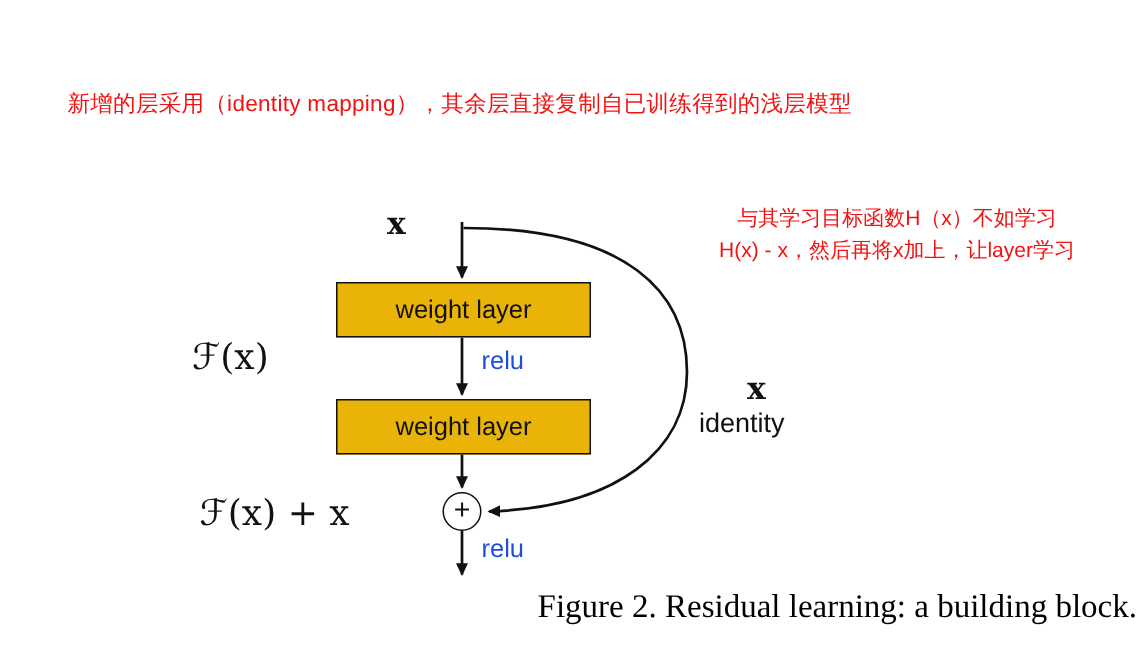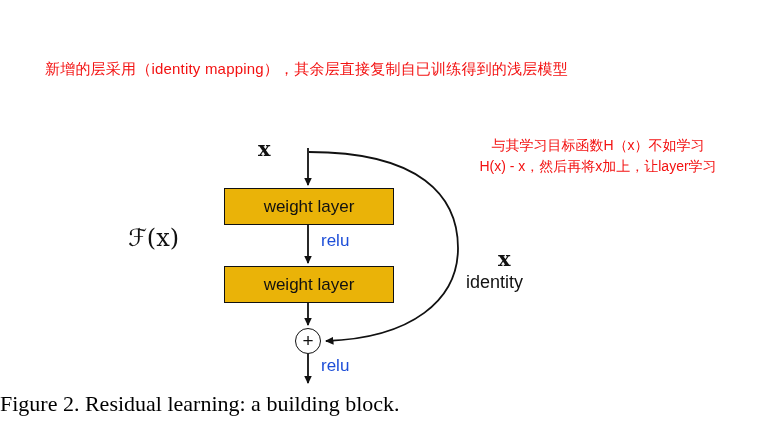--- a/index.html
+++ b/index.html
@@ -90,21 +90,21 @@
   .relu2 { left: 321px; top: 356px; }
   .identity-label {
     left: 466px; top: 272px;
     font-size: 18px;
     color: #111;
     z-index: 2;
   }
   .caption {
     left: 0; top: 391px;
     width: 758px;
-    text-align: left;
+    text-align: right;
     font-family: "Liberation Serif", "DejaVu Serif", serif;
     font-size: 22px;
     color: #000;
     z-index: 2;
   }
 </style>
 </head>
 <body>
 
 <div class="stage">
@@ -133,20 +133,21 @@
   <div class="abs weight-box box1">weight layer</div>
 
   <div class="abs relu relu1">relu</div>
 
   <div class="abs math f-label">ℱ(x)</div>
 
   <div class="abs weight-box box2">weight layer</div>
 
   <div class="abs plus-circle">+</div>
 
+  <div class="abs math fx-label">ℱ(x) + x</div>
 
   <div class="abs relu relu2">relu</div>
 
   <div class="abs math x-right">x</div>
 
   <div class="abs identity-label">identity</div>
 
   <div class="abs caption">Figure 2. Residual learning: a building block.</div>
 
 </div>

